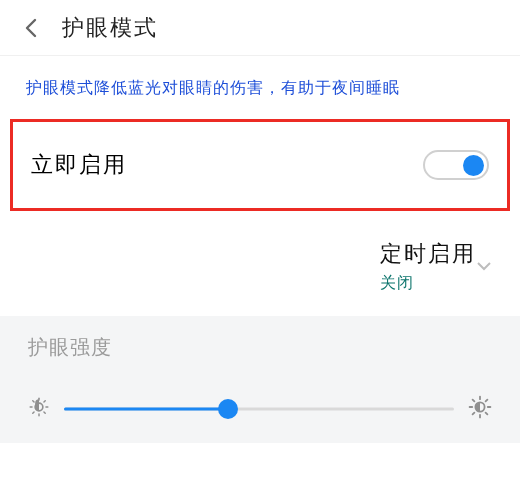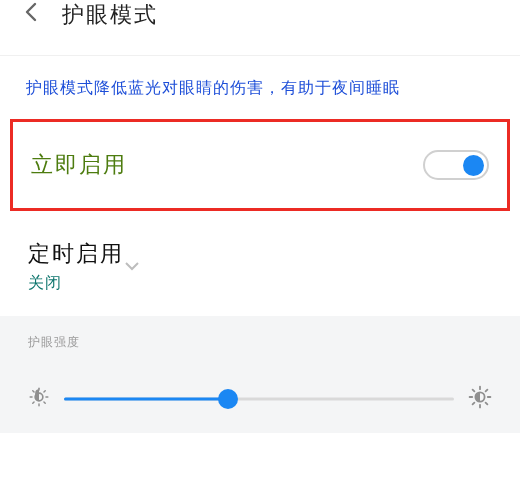--- a/index.html
+++ b/index.html
@@ -7,20 +7,21 @@
     width: 520px;
     height: 503px;
     background: #ffffff;
     font-family: "STKaiti", "KaiTi", "楷体", "Kai", serif;
     overflow: hidden;
     position: relative;
   }
   .header {
     height: 56px;
     display: flex;
+    align-items: center;
     padding: 0 20px;
     border-bottom: 1px solid #f0f0f0;
   }
   .back-icon {
     width: 24px;
     height: 24px;
     display: flex;
     align-items: center;
     justify-content: center;
     color: #555;
@@ -41,21 +42,21 @@
   .highlight-box {
     border: 3px solid #ec2b24;
     margin: 0 10px 10px 10px;
     padding: 28px 18px;
     display: flex;
     align-items: center;
     justify-content: space-between;
   }
   .enable-label {
     font-size: 22px;
-    color: #4d7c0f;
+    color: #000000;
     letter-spacing: 2px;
   }
   .toggle {
     width: 66px;
     height: 30px;
     border: 2px solid #d0d0d0;
     border-radius: 30px;
     position: relative;
     background: #fff;
   }
@@ -65,21 +66,21 @@
     top: 2.5px;
     width: 21px;
     height: 21px;
     background: #1b87f3;
     border-radius: 50%;
   }
   .scheduled-row {
     padding: 18px 28px 14px 28px;
     display: flex;
     align-items: center;
-    justify-content: flex-start;
+    justify-content: flex-end;
   }
   .scheduled-left { display:flex; flex-direction: column; }
   .scheduled-title {
     font-size: 22px;
     color: #111;
     letter-spacing: 2px;
   }
   .scheduled-sub {
     font-size: 16px;
     color: #0f766e;
@@ -88,21 +89,21 @@
   }
   .chevron-down {
     color: #bdbdbd;
   }
   .intensity-section {
     background: #f4f5f6;
     margin-top: 8px;
   }
   .intensity-label {
     padding: 18px 28px 6px 28px;
-    font-size: 12px;
+    font-size: 20px;
     color: #9a9a9a;
     letter-spacing: 1px;
   }
   .slider-row {
     display: flex;
     align-items: center;
     padding: 28px 28px 20px 28px;
     gap: 14px;
   }
   .slider-icon { color: #8f8f8f; flex-shrink:0; }

